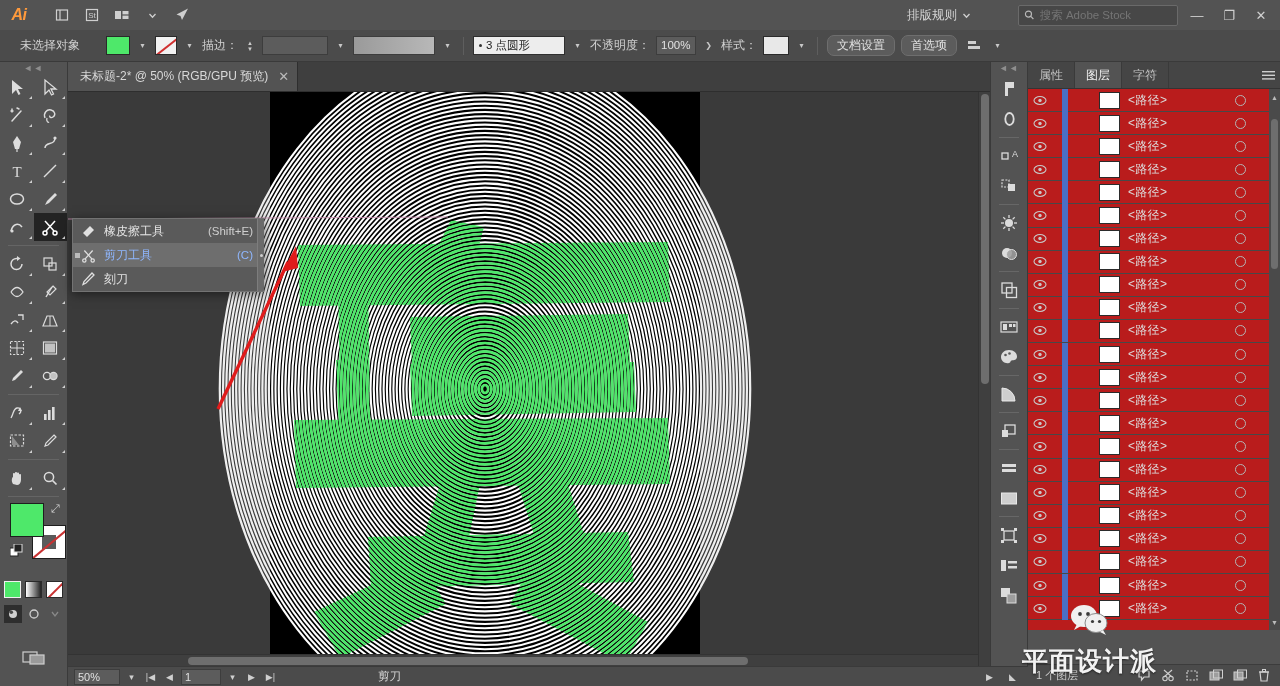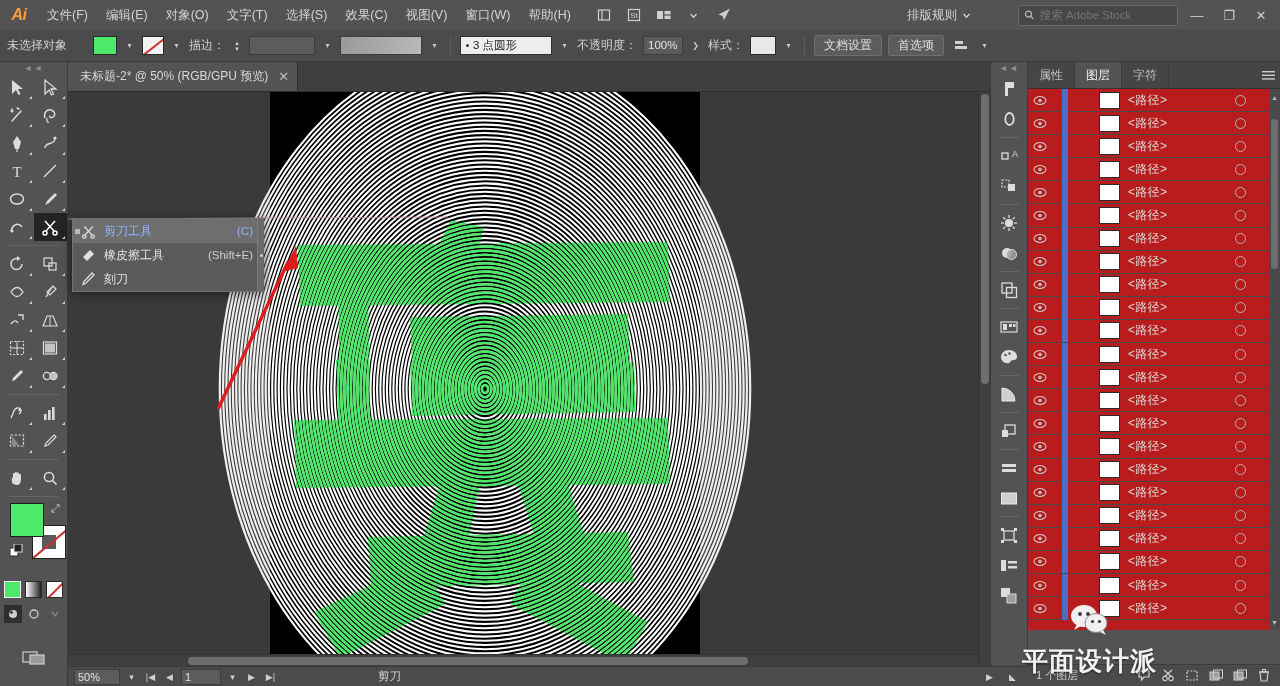--- a/index.html
+++ b/index.html
@@ -47,21 +47,21 @@
   }
   .win-btn {
     width: 26px; height: 26px; display: flex; align-items: center; justify-content: center;
     color: #d0d0d0; font-size: 13px;
   }
 
   
   .controlbar {
     position: absolute; top: 30px; left: 0; width: 1280px; height: 32px;
     background: #4b4b4b; border-bottom: 1px solid #3a3a3a;
-    display: flex; align-items: center; padding-left: 7px; gap: 6px;
+    display: flex; align-items: center; padding-left: 20px; gap: 6px;
   }
   .cb-label { font-size: 12px; color: #d0d0d0; white-space: nowrap; }
   .swatch-fill {
     width: 24px; height: 19px; background: #4ee86a; border: 1px solid #2a2a2a;
   }
   .swatch-stroke {
     width: 22px; height: 19px; background: #f2f2f2; border: 1px solid #2a2a2a;
     position: relative; overflow: hidden;
   }
   .swatch-stroke:after {
@@ -89,21 +89,21 @@
     width: 92px; height: 19px; background: #ededed; border: 1px solid #2f2f2f;
     font-size: 11.5px; color: #222; display: flex; align-items: center;
     padding: 0 5px; gap: 4px;
   }
   .dot-sm { width: 3px; height: 3px; border-radius: 50%; background: #333; }
   .opacity-val {
     width: 40px; height: 19px; background: #5c5c5c; border: 1px solid #3d3d3d;
     font-size: 11.5px; color: #e0e0e0; text-align: left; padding: 0 4px; line-height: 17px;
   }
   .cb-btn {
-    height: 21px; background: #5c5c5c; border: 1px solid #6e6e6e; border-radius: 2px;
+    height: 21px; background: #5c5c5c; border: 1px solid #6e6e6e; border-radius: 7px;
     color: #e0e0e0; font-size: 12px; padding: 0 9px; line-height: 19px;
   }
   .sep-v { width: 1px; height: 18px; background: #5e5e5e; margin: 0 3px; }
 
   
   .toolbar {
     position: absolute; top: 62px; left: 0; width: 68px; bottom: 0;
     background: #535353; border-right: 1px solid #3a3a3a;
   }
   .tb-grip {
@@ -341,31 +341,20 @@
   
   .annot { position: absolute; left: 0; top: 0; z-index: 45; pointer-events: none; }
 </style>
 </head>
 <body>
 
 <div class="app">
 
   <div class="menubar">
     <div class="ai-logo">Ai</div>
-    <div id="menu-items" style="display:flex;align-items:center;">
-        <div class="menu-item">文件(F)</div>
-        <div class="menu-item">编辑(E)</div>
-        <div class="menu-item">对象(O)</div>
-        <div class="menu-item">文字(T)</div>
-        <div class="menu-item">选择(S)</div>
-        <div class="menu-item">效果(C)</div>
-        <div class="menu-item">视图(V)</div>
-        <div class="menu-item">窗口(W)</div>
-        <div class="menu-item">帮助(H)</div>
-      </div>
     <div class="mb-icons">
       <div class="mb-ico">
         <svg width="14" height="14" viewBox="0 0 14 14">
             <rect x="1.5" y="2" width="11" height="10" fill="none" stroke="#cfcfcf" stroke-width="1.2"></rect>
             <line x1="5" y1="2" x2="5" y2="12" stroke="#cfcfcf" stroke-width="1.2"></line>
           </svg>
       </div>
       <div class="mb-ico">
         <svg width="14" height="14" viewBox="0 0 14 14">
             <rect x="1.5" y="1.5" width="11" height="11" fill="none" stroke="#cfcfcf" stroke-width="1.2"></rect>
@@ -1005,43 +994,43 @@
     <div class="canvas-scroll-v">
       <div class="thumb"></div>
     </div>
     <div class="canvas-scroll-h">
       <div class="thumb"></div>
     </div>
   </div>
 
   <div class="flyout">
     <div id="flyout-items">
+        <div class="fly-item">
+          <span class="fly-ico">
+            <svg width="14" height="14" viewBox="0 0 14 14">
+              <path d="M9 2 L13 6 L6 13 L2 9 Z" fill="#e0e0e0"></path>
+            </svg>
+          </span>
+          <span>橡皮擦工具</span>
+          <span class="fly-key">(Shift+E)</span>
+        </div>
         <div class="fly-item sel">
           <span class="fly-marker"></span>
           <span class="fly-ico">
             <svg width="15" height="15" viewBox="0 0 18 18">
               <g stroke="#e0e0e0" stroke-width="1.5" fill="none">
                 <line x1="4" y1="3" x2="13" y2="13"></line>
                 <line x1="14" y1="3" x2="5" y2="13"></line>
                 <circle cx="4" cy="15" r="2"></circle>
                 <circle cx="14" cy="15" r="2"></circle>
               </g>
             </svg>
           </span>
           <span>剪刀工具</span>
           <span class="fly-key">(C)</span>
-        </div>
-        <div class="fly-item">
-          <span class="fly-ico">
-            <svg width="14" height="14" viewBox="0 0 14 14">
-              <path d="M9 2 L13 6 L6 13 L2 9 Z" fill="#e0e0e0"></path>
-            </svg>
-          </span>
-          <span>橡皮擦工具</span>
-          <span class="fly-key">(Shift+E)</span>
         </div>
         <div class="fly-item">
           <span class="fly-ico">
             <svg width="14" height="14" viewBox="0 0 14 14">
               <path d="M11 1 L13 3 L5 11 L2 12.5 L3 9.5 Z" fill="none" stroke="#e0e0e0" stroke-width="1.3"></path>
             </svg>
           </span>
           <span>刻刀</span>
           <span class="fly-key"></span>
         </div>

